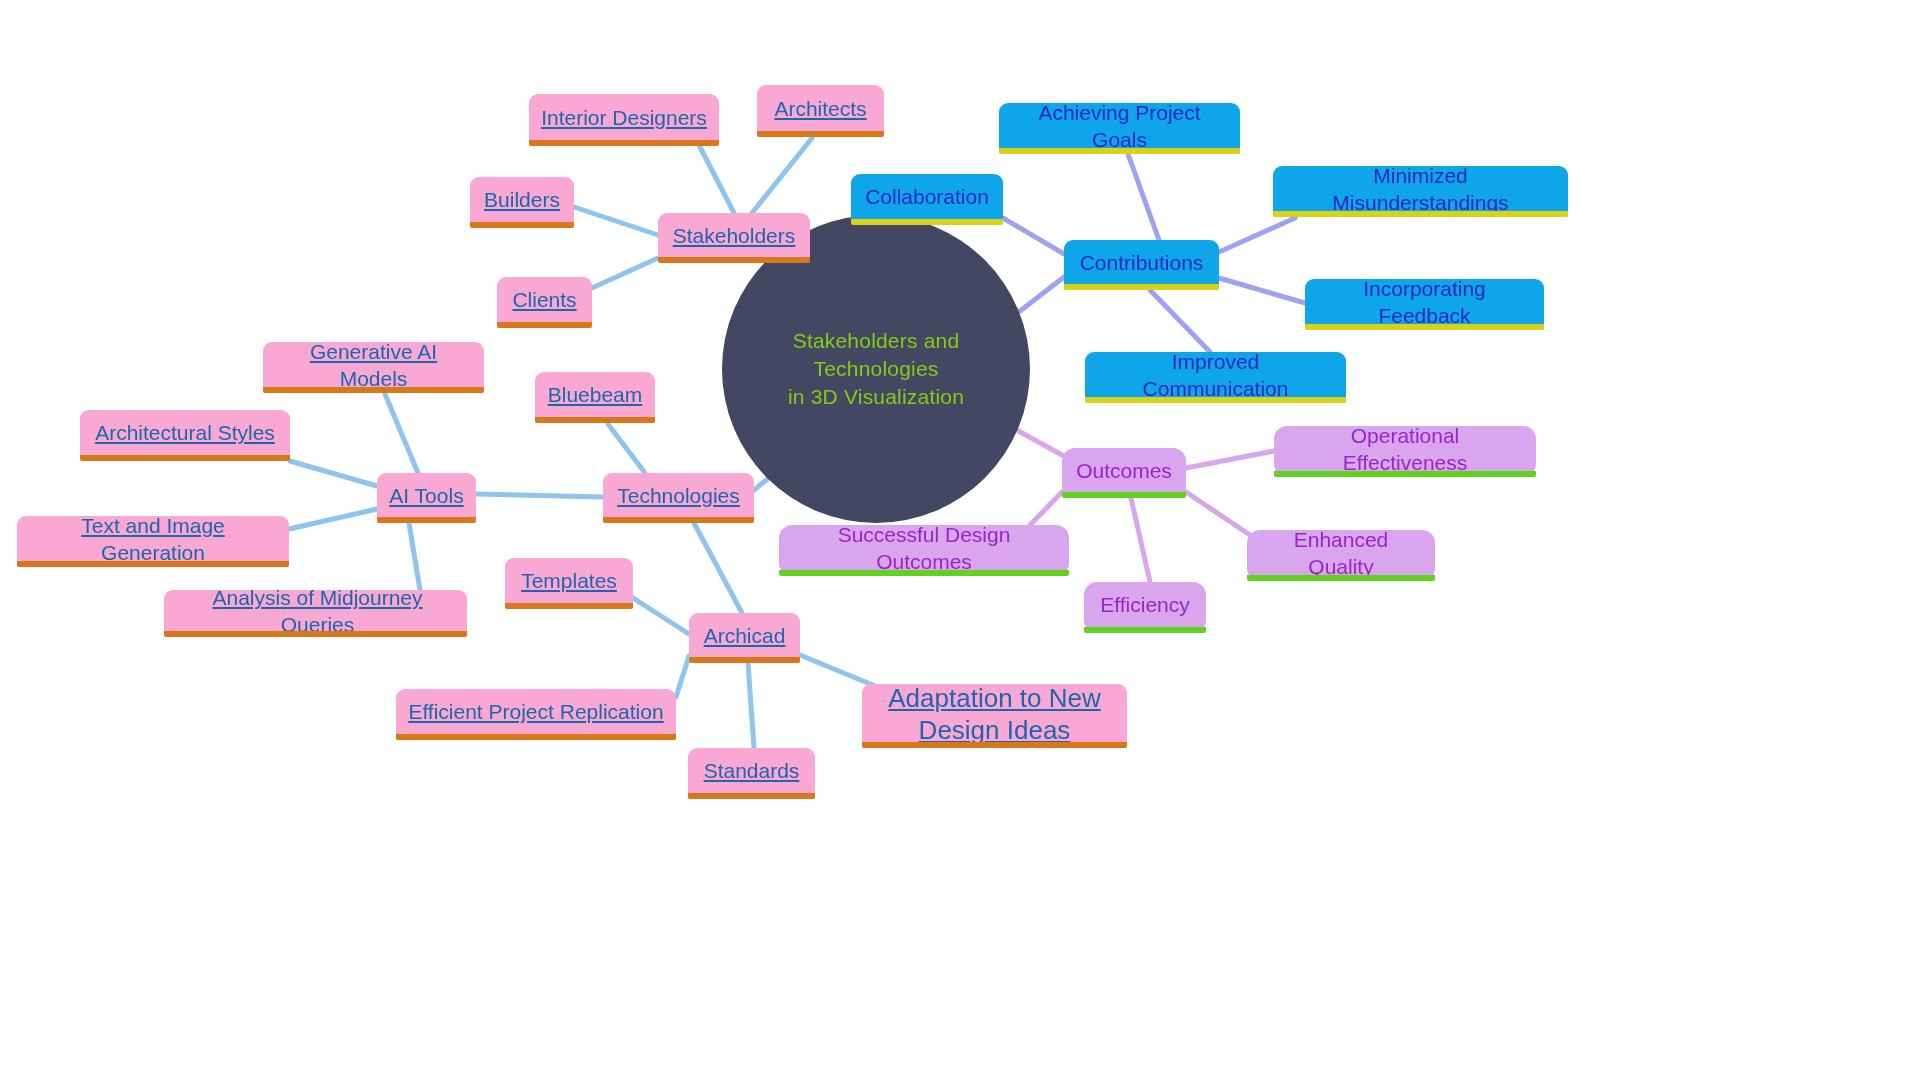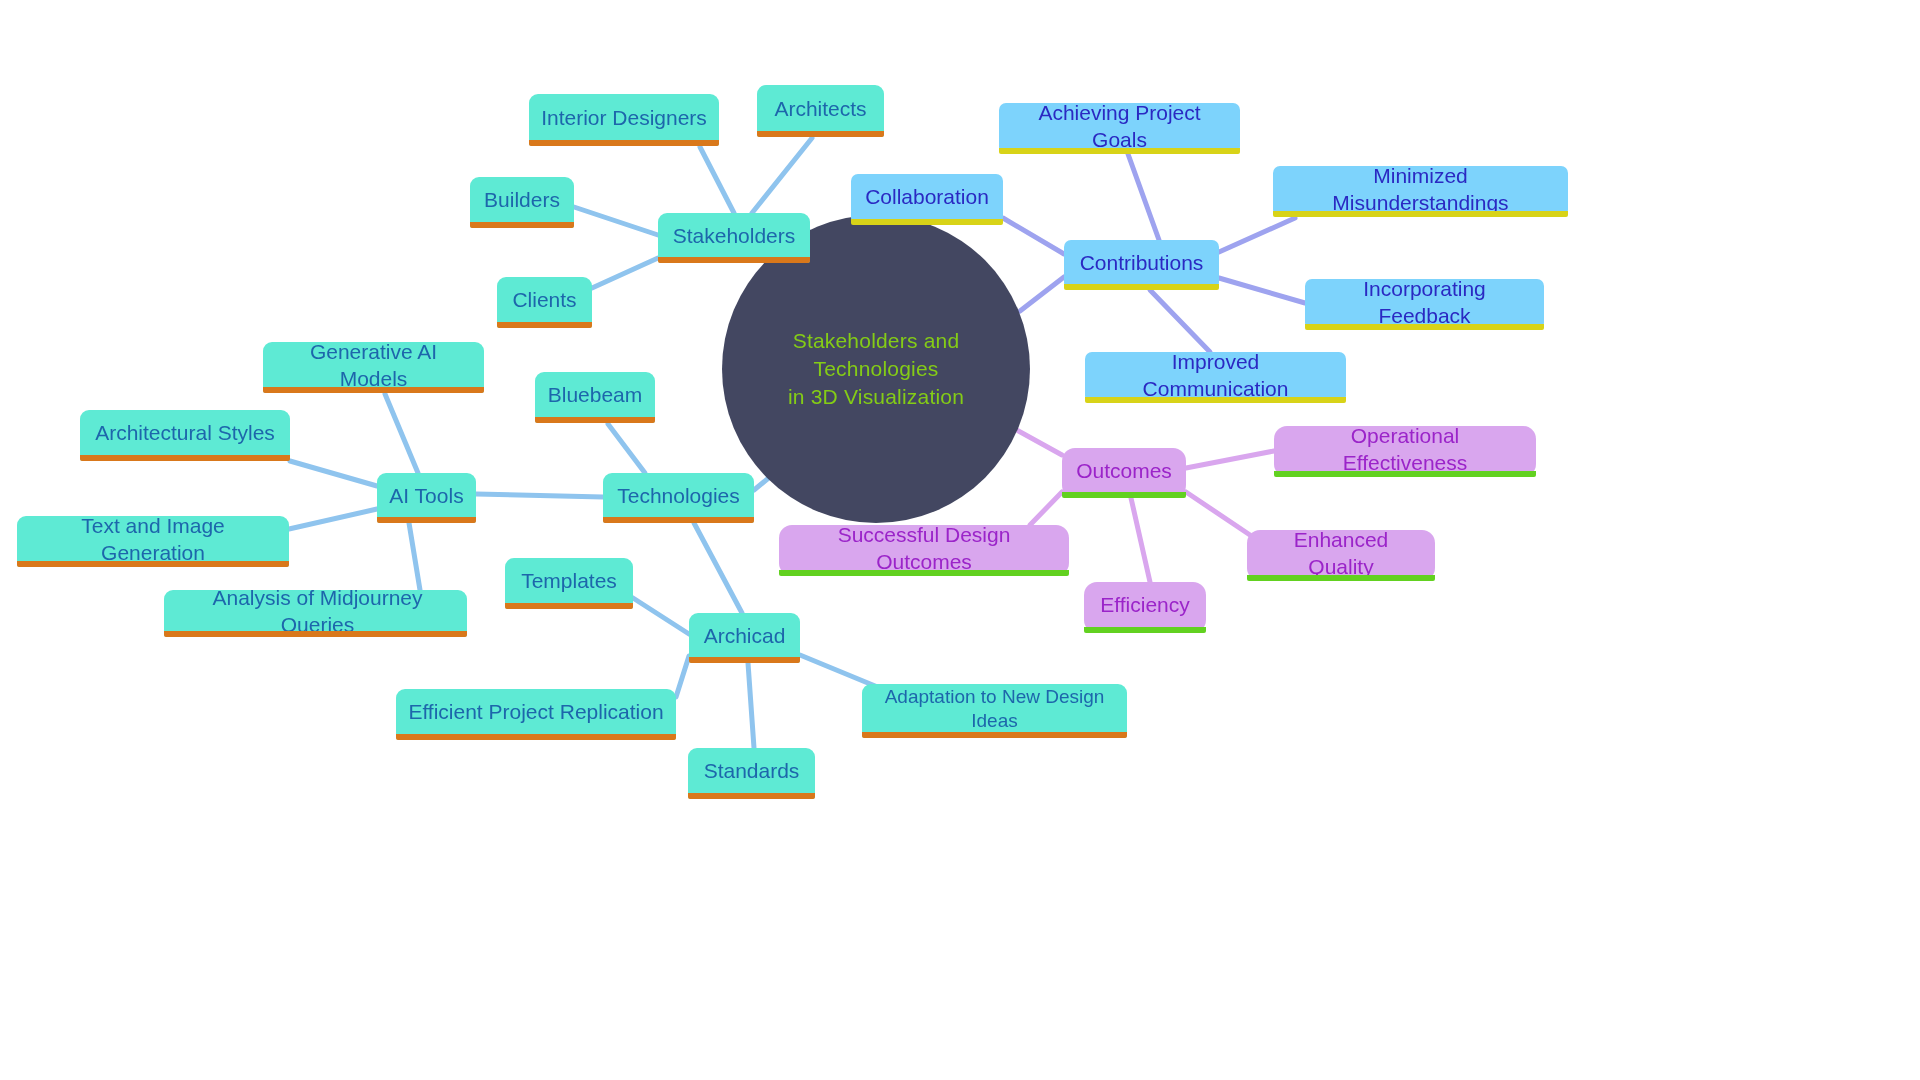--- a/index.html
+++ b/index.html
@@ -61,28 +61,28 @@
   }
   .node .underline {
     position: absolute;
     left: 0;
     bottom: 0;
     height: 6px;
     width: 100%;
     border-radius: 0 0 2px 2px;
   }
   .node.blue {
-    background: #5eead4;
+    background: #f9a8d4;
     color: #1d66ab;
+    text-decoration: underline;
   }
   .node.blue .underline { background: #d9781b; }
   .node.violet {
-    background: #7dd3fc;
+    background: #0ea5e9;
     color: #2a29c2;
-    border-radius: 7px;
   }
   .node.violet .underline { background: #d8d318; }
   .node.orchid {
     background: #d9a6ee;
     color: #9b24c9;
     border-radius: 13px;
   }
   .node.orchid .underline { background: #62d120; }
 </style>
 </head>
@@ -184,21 +184,21 @@
         <span class="underline"></span>
       </div>
       <div class="node blue" style="left: 396px; top: 689px; width: 280px; height: 51px; font-size: 21px;">
         <span class="node-label">Efficient Project Replication</span>
         <span class="underline"></span>
       </div>
       <div class="node blue" style="left: 688px; top: 748px; width: 127px; height: 51px; font-size: 21px;">
         <span class="node-label">Standards</span>
         <span class="underline"></span>
       </div>
-      <div class="node blue" style="left: 862px; top: 684px; width: 265px; height: 54px; font-size: 19px;">
+      <div class="node blue" style="left: 862px; top: 684px; width: 265px; height: 64px; font-size: 26px;">
         <span class="node-label">Adaptation to New Design Ideas</span>
         <span class="underline"></span>
       </div>
       <div class="node violet" style="left: 851px; top: 174px; width: 152px; height: 51px; font-size: 21px;">
         <span class="node-label">Collaboration</span>
         <span class="underline"></span>
       </div>
       <div class="node violet" style="left: 1064px; top: 240px; width: 155px; height: 50px; font-size: 21px;">
         <span class="node-label">Contributions</span>
         <span class="underline"></span>

